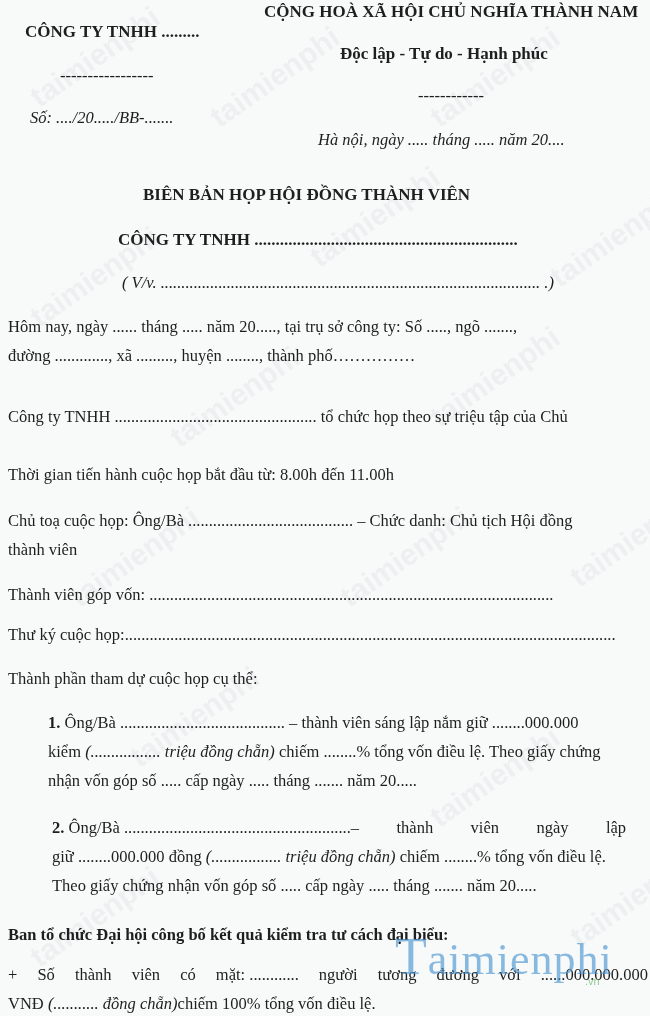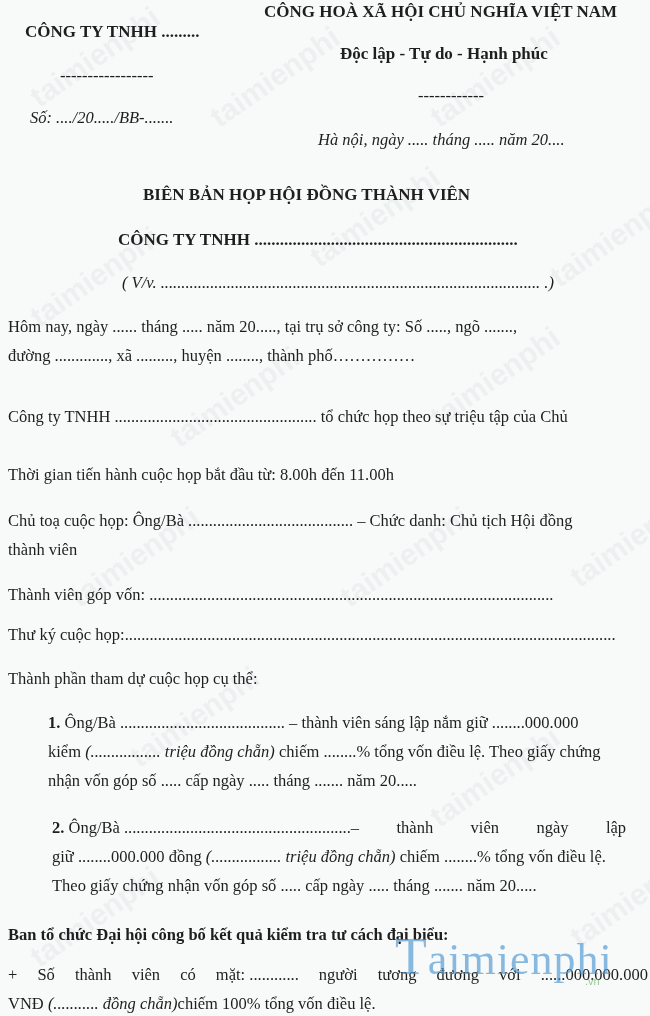--- a/index.html
+++ b/index.html
@@ -46,21 +46,21 @@
   <div class="wm" style="left:120px;top:700px">taimienphi</div>
   <div class="wm" style="left:420px;top:760px">taimienphi</div>
   <div class="wm" style="left:20px;top:900px">taimienphi</div>
   <div class="wm" style="left:560px;top:880px">taimienphi</div>
 </div>
 
 <div class="abs bold hdr" style="left:25px;top:22px;">CÔNG TY TNHH .........</div>
 <div class="abs body-text" style="left:60px;top:66px;">-----------------</div>
 <div class="abs ital body-text" style="left:30px;top:108px;">Số: ..../20...../BB-.......</div>
 
-<div class="abs bold hdr" style="left:264px;top:2px;">CÔNG HOÀ XÃ HỘI CHỦ NGHĨA VIỆT NAM</div>
+<div class="abs bold hdr" style="left:264px;top:2px;">CỘNG HOÀ XÃ HỘI CHỦ NGHĨA THÀNH NAM</div>
 <div class="abs bold hdr" style="left:340px;top:44px;">Độc lập   - Tự do - Hạnh phúc</div>
 <div class="abs body-text" style="left:418px;top:86px;">------------</div>
 <div class="abs ital body-text" style="left:318px;top:130px;">Hà nội, ngày ..... tháng ..... năm 20....</div>
 
 <div class="abs bold hdr" style="left:143px;top:185px;">BIÊN BẢN HỌP HỘI ĐỒNG THÀNH VIÊN</div>
 <div class="abs bold hdr" style="left:118px;top:230px;">CÔNG TY TNHH  ..............................................................</div>
 <div class="abs ital body-text" style="left:122px;top:273px;">( V/v. ............................................................................................ .)</div>
 
 <div class="para" style="top:312px;">
   <div>Hôm nay, ngày ...... tháng ..... năm 20....., tại trụ sở công ty: Số ....., ngõ .......,</div>

